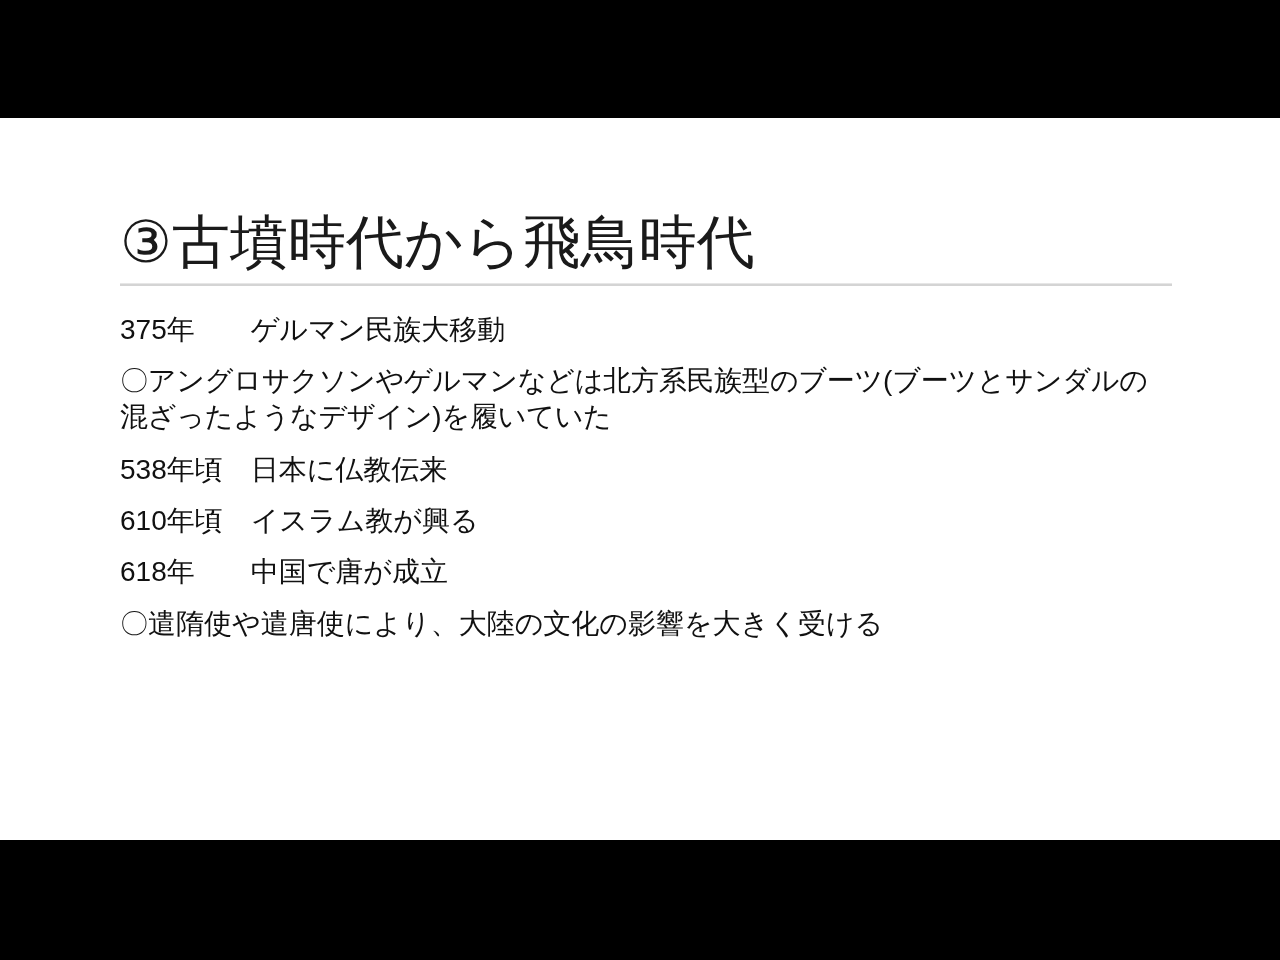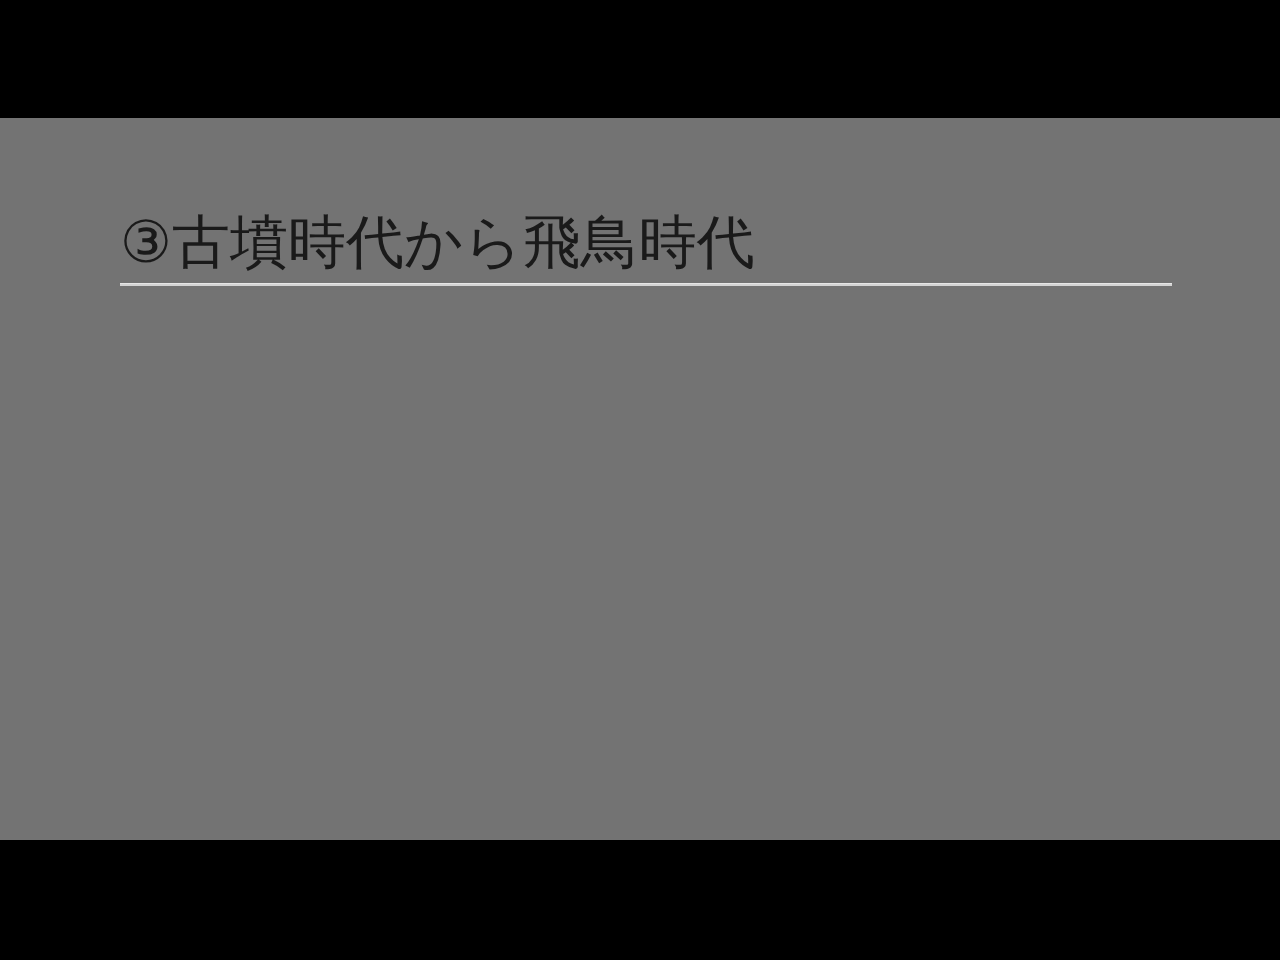--- a/index.html
+++ b/index.html
@@ -39,21 +39,21 @@
     background: #000000;
   }
 
   
   .slide-canvas {
     position: absolute;
     left: 0;
     top: 118px;
     width: 1280px;
     height: 722px;
-    background: #737373;
+    background: #ffffff;
   }
 
   
   .title-block {
     position: absolute;
     left: 120px;
     top: 92px;
     width: 1052px;
   }
   .slide-title {
@@ -145,20 +145,28 @@
 
   <div class="letterbox-top"></div>
 
   <div class="slide-canvas">
 
     <div class="title-block">
       <h1 class="slide-title">③古墳時代から飛鳥時代</h1>
       <div class="title-rule"></div>
     </div>
 
+    <div class="body-block">
+      <p class="body-line">375年　　ゲルマン民族大移動</p>
+      <p class="body-line wrap">〇アングロサクソンやゲルマンなどは北方系民族型のブーツ(ブーツとサンダルの混ざったようなデザイン)を履いていた</p>
+      <p class="body-line">538年頃　日本に仏教伝来</p>
+      <p class="body-line">610年頃　イスラム教が興る</p>
+      <p class="body-line">618年　　中国で唐が成立</p>
+      <p class="body-line">〇遣隋使や遣唐使により、大陸の文化の影響を大きく受ける</p>
+    </div>
 
     <div class="footer-bars">
       <div class="bar-thin-top"></div>
       <div class="bar-thin-second"></div>
       <div class="bar-main"></div>
       <div class="bar-thin-bottom"></div>
     </div>
 
   </div>
 

